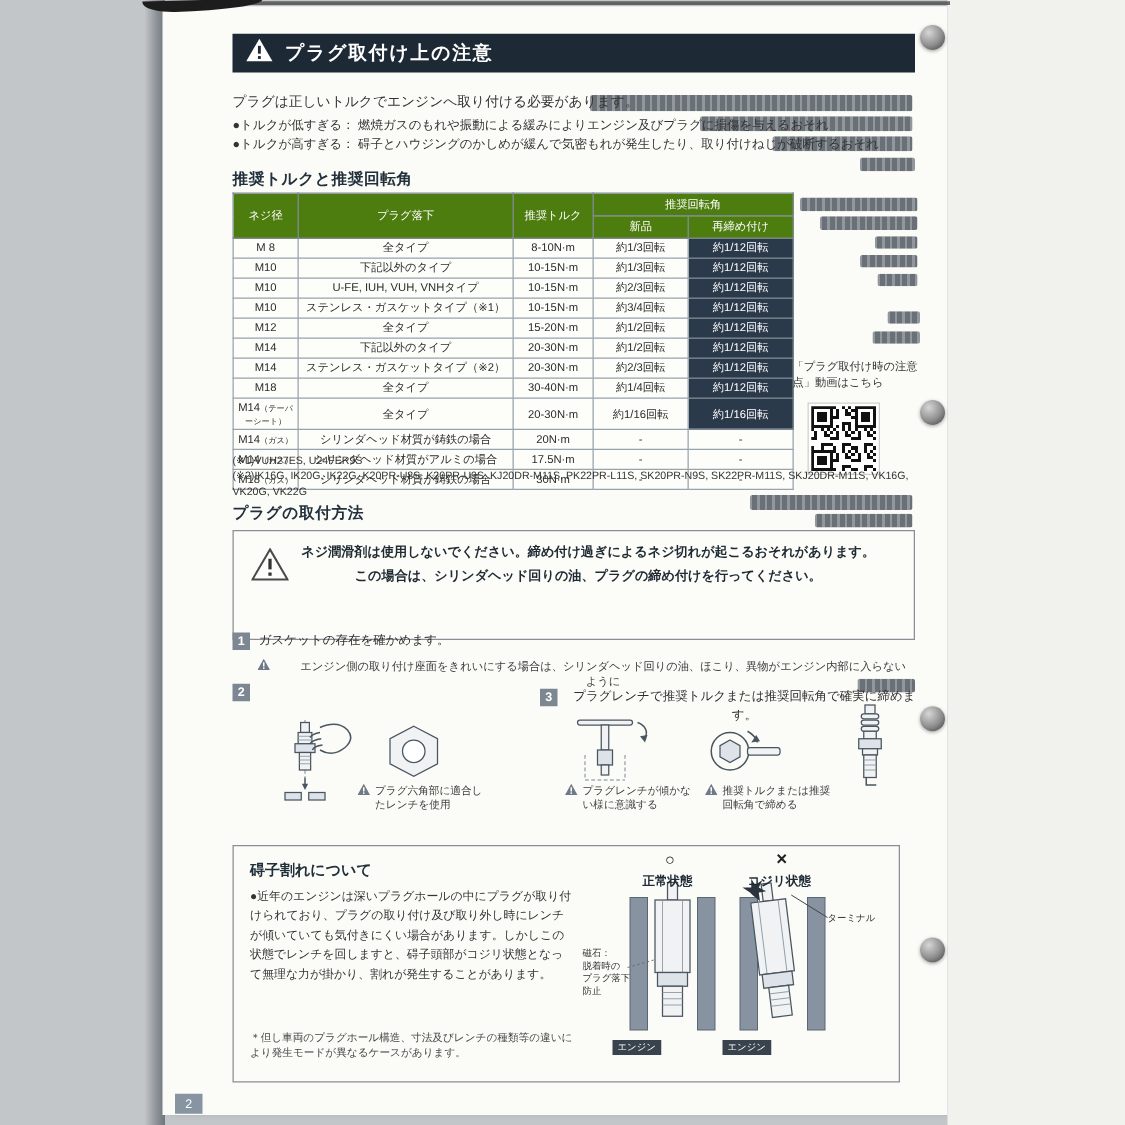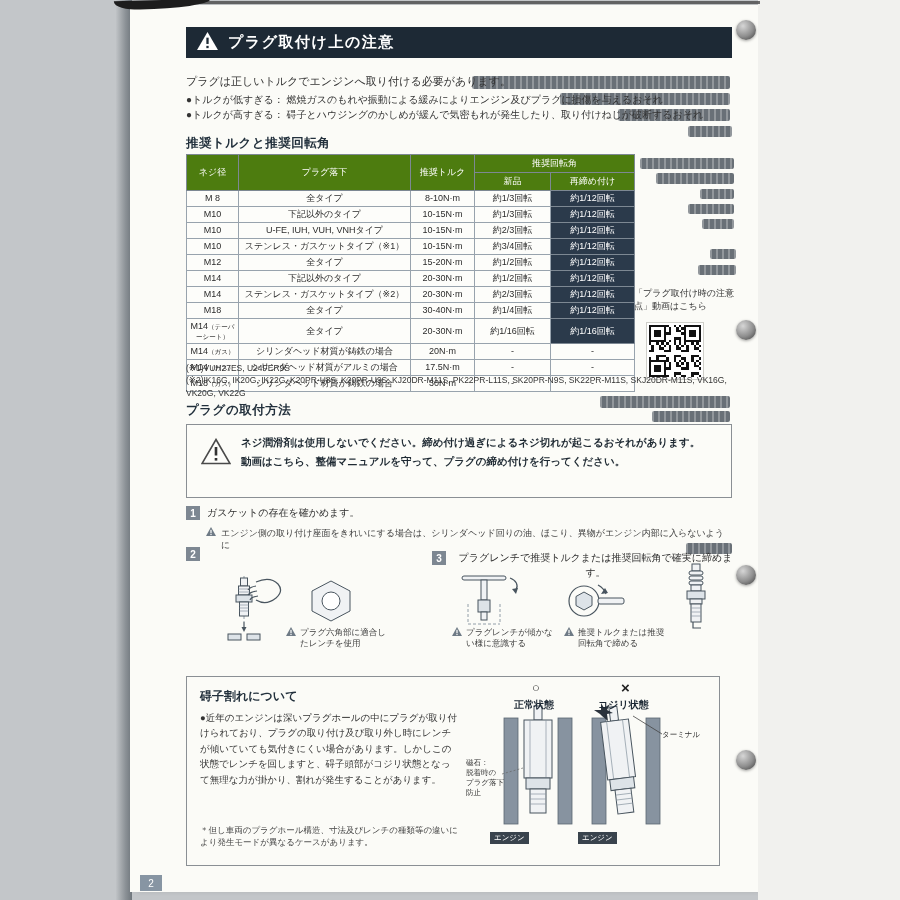--- a/index.html
+++ b/index.html
@@ -34,30 +34,30 @@
           padding:1.5px 2px;height:12px;line-height:1.15;}
   .torque-table td.dark-cell{background:#2b3a4b;color:#fff;border-color:#7d8893;}
   .sz-note{font-size:6.5px;}
 
   .fn{position:absolute;left:186px;font-size:8.5px;color:#333;line-height:1.5;}
   .qr-caption{position:absolute;left:634px;top:287px;width:104px;font-size:9px;color:#333;line-height:1.45;}
   .qr-box{position:absolute;left:646px;top:322px;width:58px;height:58px;background:#fff;
           border:1px solid #cfcfc9;box-sizing:border-box;padding:2px;}
 
   
-  .warn-box{position:absolute;left:186px;top:424px;width:546px;height:74px;border:1.5px solid #8a8f94;
-          background:#fcfcf8;box-sizing:border-box;}
+  .warn-box{position:absolute;left:186px;top:424px;width:546px;height:88px;border:1.5px solid #8a8f94;
+          background:#fcfcf8;box-sizing:border-box;text-align:center;}
   .warn-icon{position:absolute;left:14px;top:13px;}
   .warn-lines{position:absolute;left:54px;top:8px;font-size:10.5px;font-weight:600;color:#1f2a33;line-height:1.8;}
 
   
   .step-num{position:absolute;width:14px;height:14px;background:#7d8792;color:#fff;font-size:10px;
           font-weight:bold;display:flex;align-items:center;justify-content:center;}
   .step-text{position:absolute;font-size:10px;color:#2e2e2e;line-height:1.45;}
-  .note{position:absolute;font-size:9px;color:#3c3c3c;display:flex;gap:5px;align-items:flex-start;line-height:1.35;}
+  .note{position:absolute;font-size:9px;color:#3c3c3c;display:flex;gap:23px;align-items:flex-start;line-height:1.35;text-align:center;}
   .cap{position:absolute;font-size:8.5px;color:#3c3c3c;display:flex;gap:4px;align-items:flex-start;line-height:1.35;}
   .illus{position:absolute;}
 
   
   .ins-box{position:absolute;left:186px;top:676px;width:534px;height:190px;border:1.5px solid #8a8f94;
           background:#fbfbf7;box-sizing:border-box;}
   .ins-title{position:absolute;left:200px;top:688px;font-weight:bold;font-size:12px;color:#22303c;}
   .ins-body{position:absolute;left:200px;top:710px;width:258px;font-size:9.5px;line-height:1.62;color:#333;}
   .ins-foot{position:absolute;left:200px;top:824px;width:262px;font-size:8.5px;line-height:1.45;color:#444;}
   .ins-diagrams{position:absolute;left:466px;top:682px;width:250px;height:180px;}
@@ -463,21 +463,21 @@
   <div class="warn-box">
     <span class="warn-icon">
       <svg width="30" height="27" viewBox="0 0 30 27">
           <polygon points="15,1.5 29,25.5 1,25.5" fill="#fdfdfa" stroke="#4a4a4a" stroke-width="1.6"></polygon>
           <rect x="13.7" y="9" width="2.6" height="8.5" fill="#333"></rect>
           <rect x="13.7" y="20" width="2.6" height="2.6" fill="#333"></rect>
         </svg>
     </span>
     <div class="warn-lines">
       <div>ネジ潤滑剤は使用しないでください。締め付け過ぎによるネジ切れが起こるおそれがあります。</div>
-      <div>動画はこちら、整備マニュアルを守って、プラグの締め付けを行ってください。</div>
+      <div>この場合は、シリンダヘッド回りの油、プラグの締め付けを行ってください。</div>
     </div>
   </div>
 
   <div class="step-num" style="left:186px;top:506px;">1</div>
   <div class="step-text" style="left:207px;top:506px;">ガスケットの存在を確かめます。</div>
   <div class="note" style="left:206px;top:527px;width:520px;">
     <span><svg width="10" height="9" viewBox="0 0 10 9">
           <polygon points="5,0 10,9 0,9" fill="#6e7a85"></polygon>
           <rect x="4.4" y="2.8" width="1.2" height="3.4" fill="#fff"></rect>
           <rect x="4.4" y="6.9" width="1.2" height="1.2" fill="#fff"></rect>

